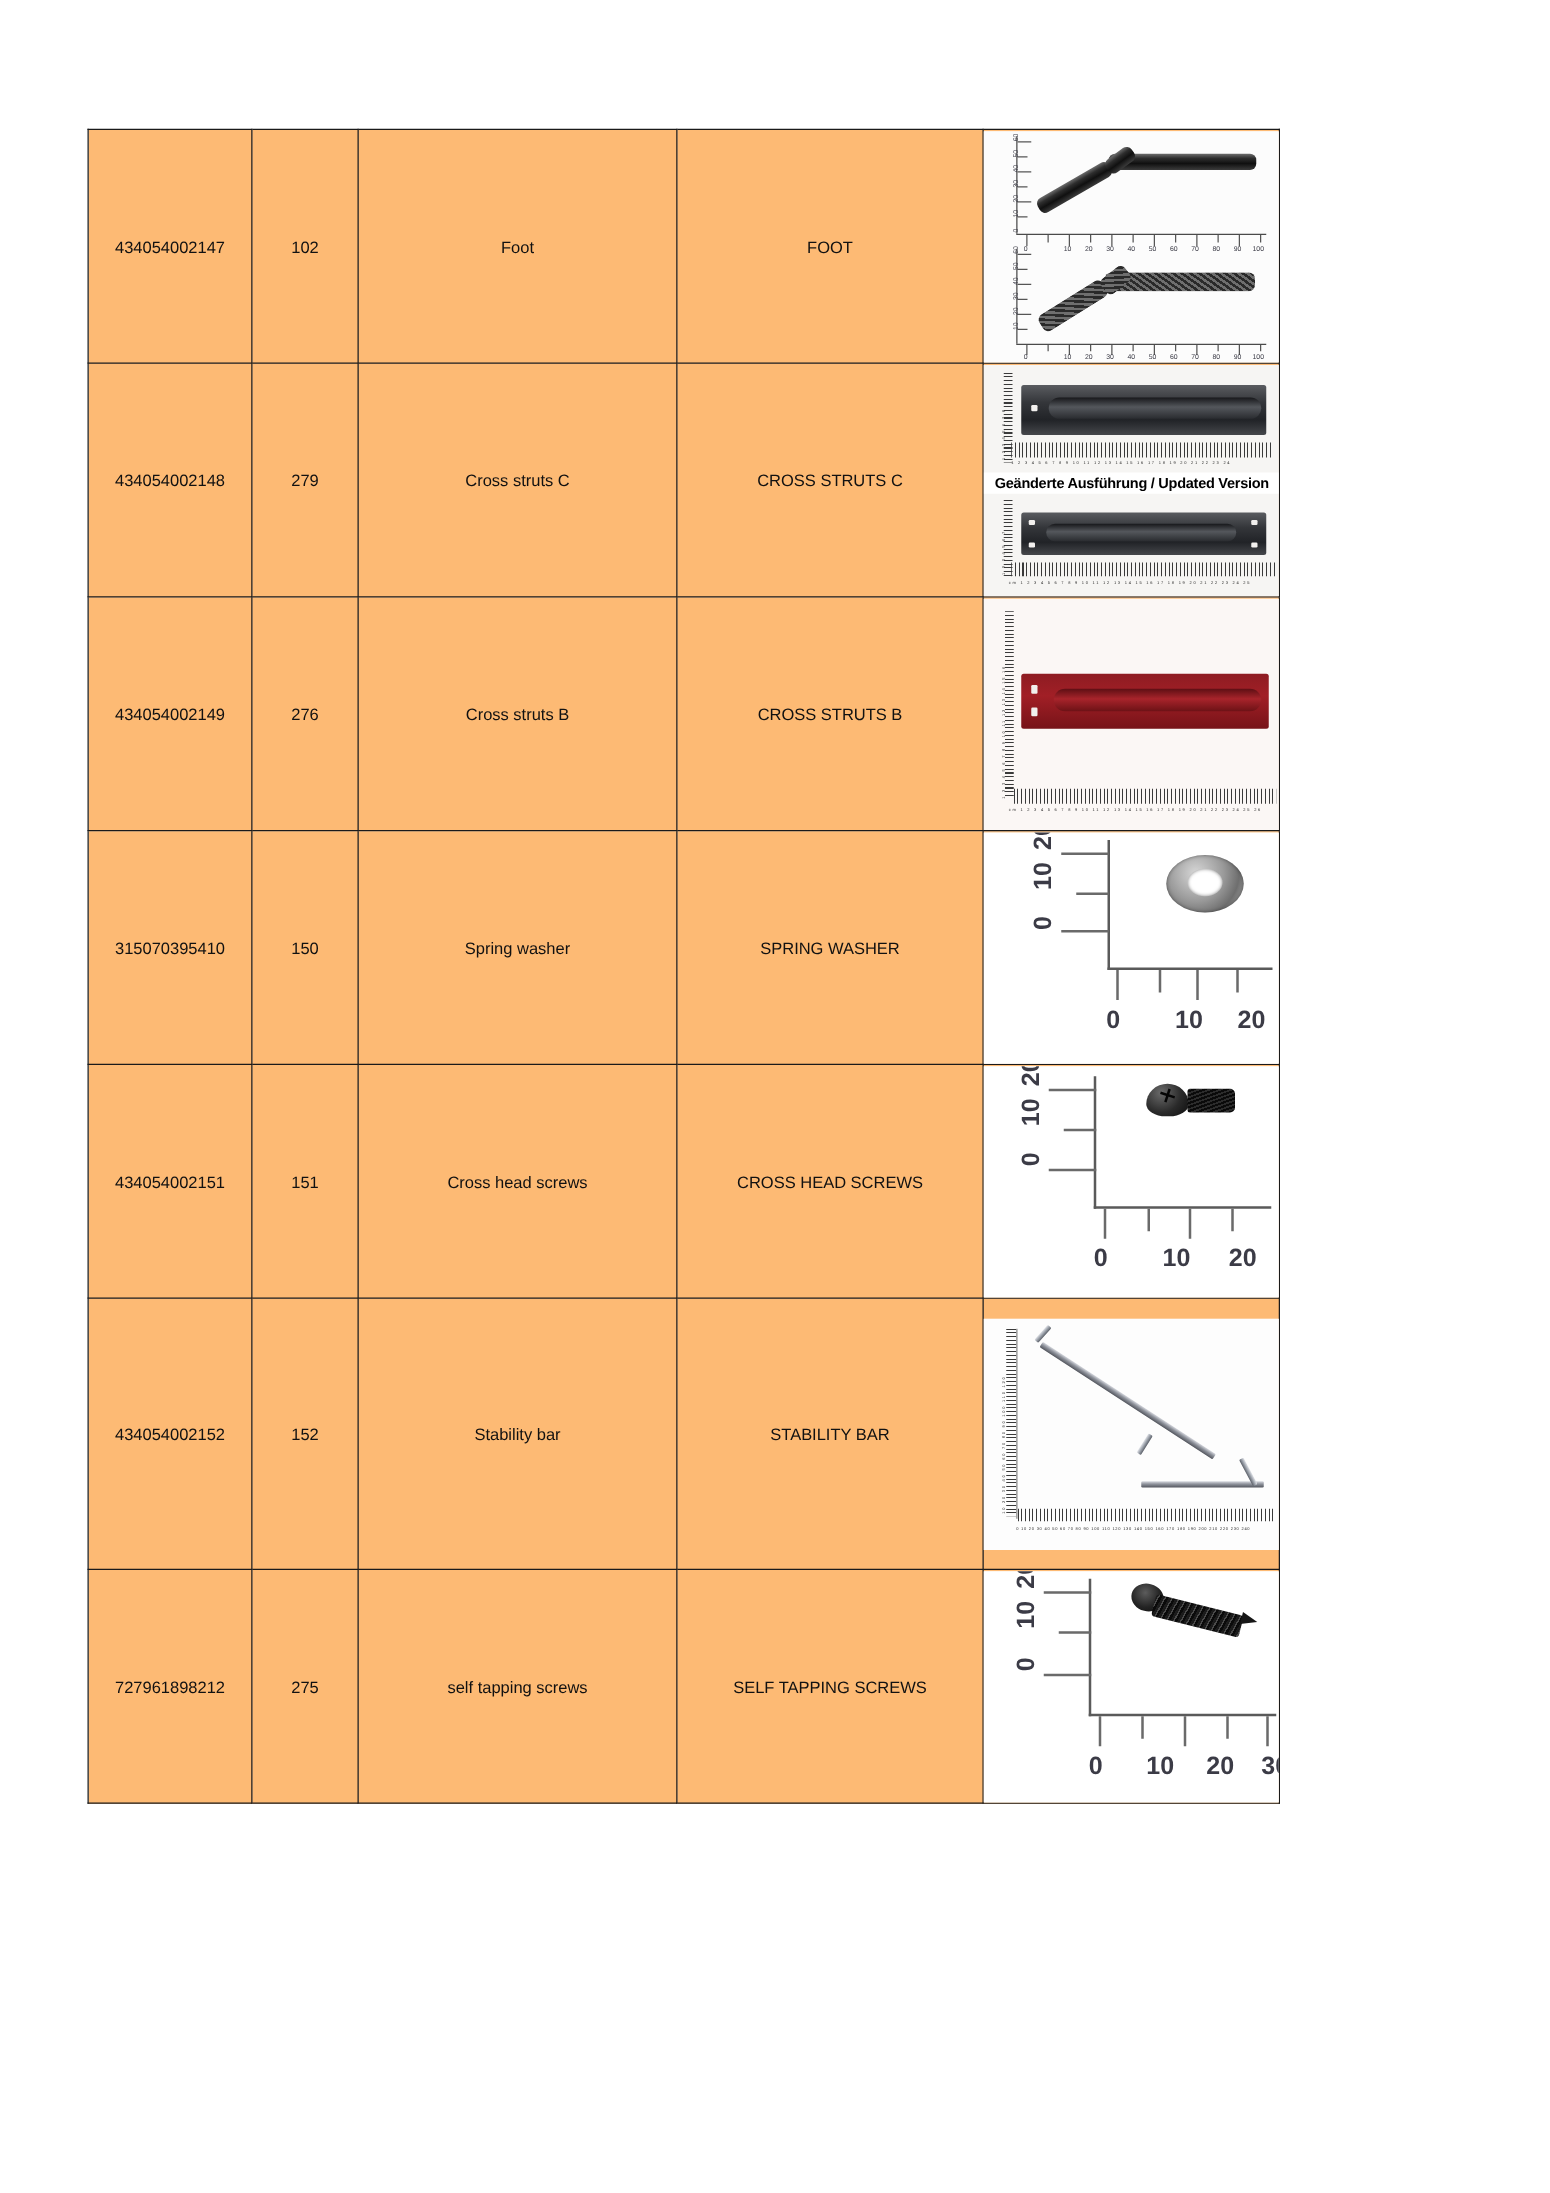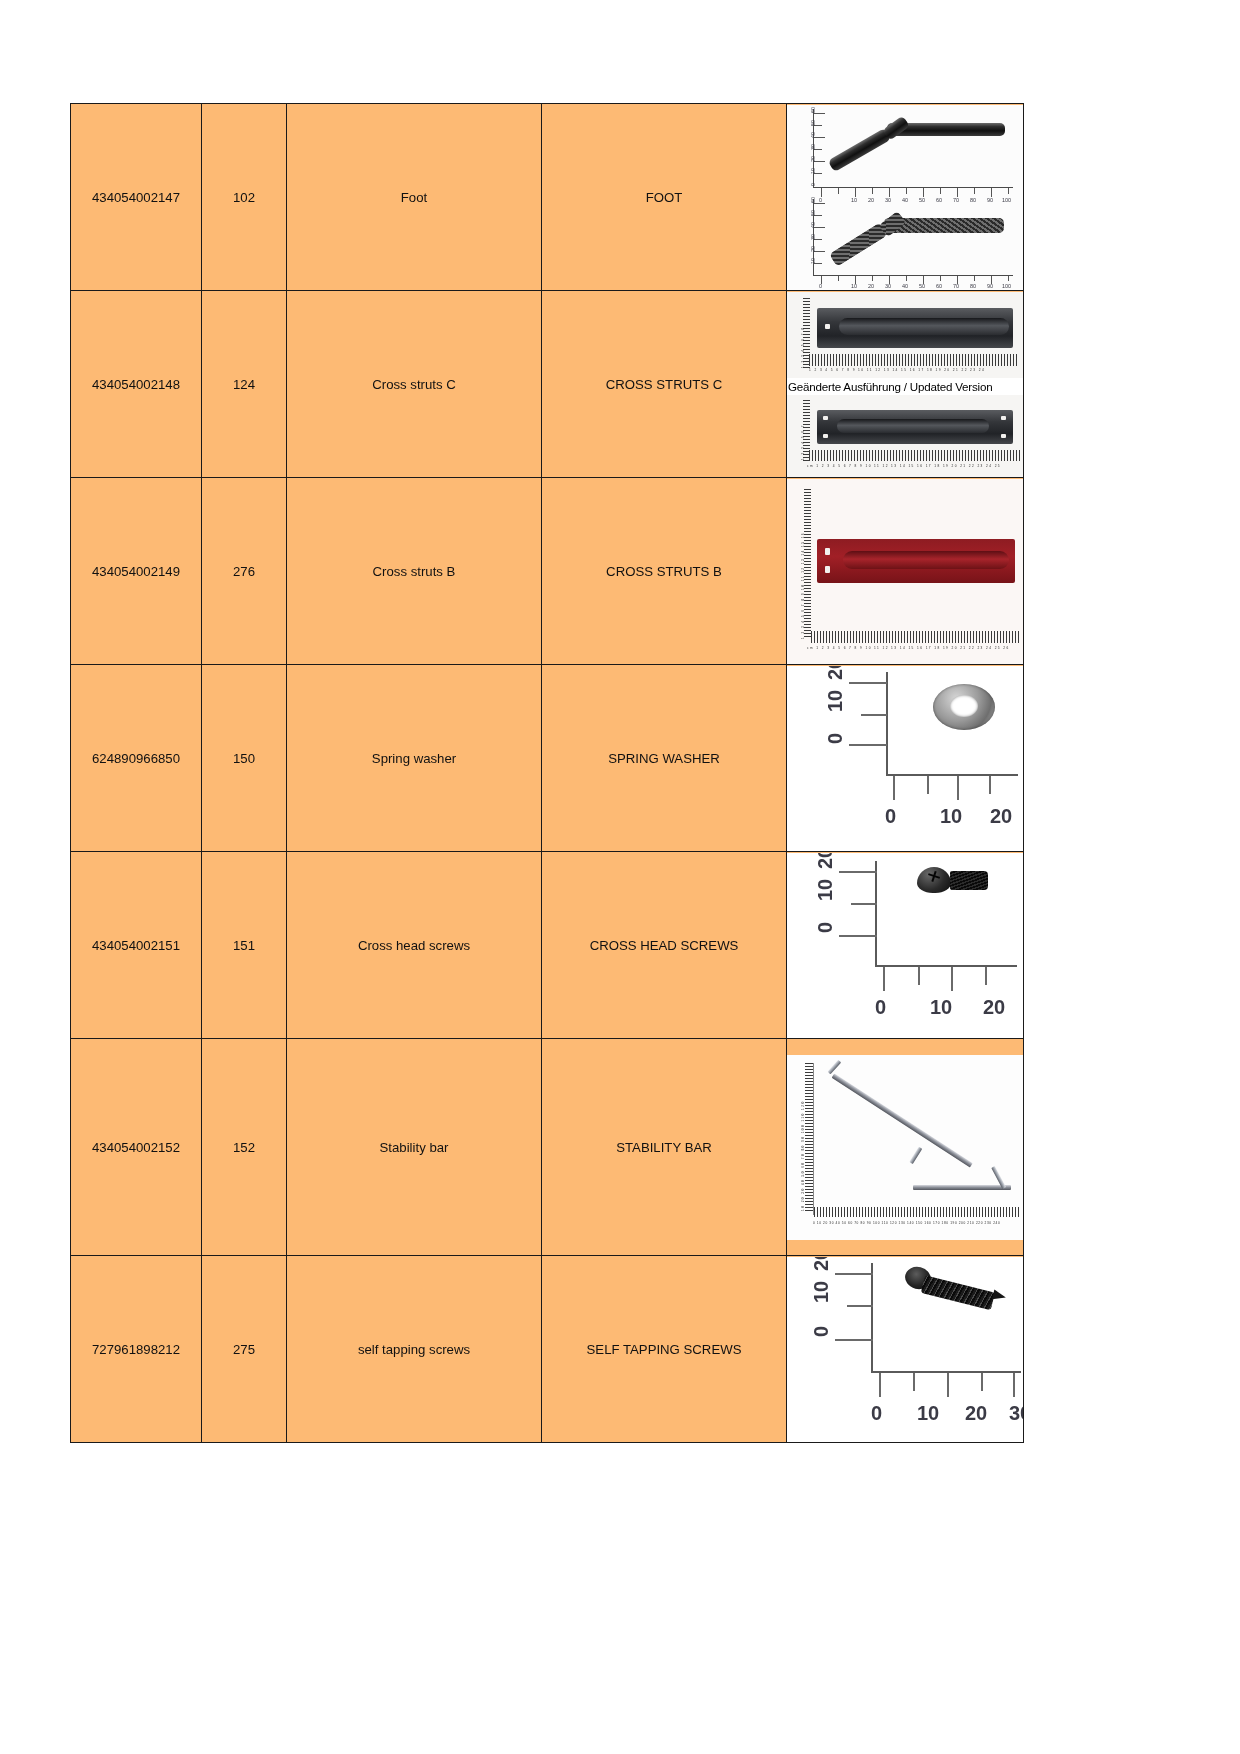--- a/index.html
+++ b/index.html
@@ -125,23 +125,23 @@
     position: absolute;
     background: #f2f0ee;
     border-radius: 1px;
   }
 
   .banner {
     position: absolute;
     left: 0; width: 100%;
     background: #ffffff;
     color: #000;
-    font-weight: normal;
+    font-weight: bold;
     font-family: "Liberation Sans", sans-serif;
-    text-align: left;
+    text-align: center;
     white-space: nowrap;
     overflow: hidden;
   }
 
   
   .washer-outer {
     position: absolute;
     border-radius: 50%;
     background: radial-gradient(circle at 38% 32%, #d7d7d7 0%, #9a9a9a 45%, #6e6e6e 70%, #c9c9c9 100%);
     box-shadow: inset 0 0 3px rgba(0,0,0,.45);
@@ -323,21 +323,21 @@
               <div class="foot-bar" style="left:96px; top:119px; width:24px; height:15px; transform:rotate(-38deg); transform-origin:left center; background:
                    repeating-linear-gradient(35deg,#6e6e6e 0 2px,#2a2a2a 2px 4px),
                    linear-gradient(180deg,#777 0%,#1d1d1d 100%);"></div>
             </div>
           </div>
         </td>
       </tr>
 
       <tr style="height:187px">
         <td><span class="txt">434054002148</span></td>
-        <td><span class="txt">124</span></td>
+        <td><span class="txt">279</span></td>
         <td><span class="txt">Cross struts C</span></td>
         <td><span class="txt">CROSS STRUTS C</span></td>
         <td class="cell-img">
           <div class="imgbox" style="height:185px">
             <div class="photo" style="background:#f6f5f3">
 
               <div class="mmruler-v" style="left:16px; top:6px; width:7px; height:72px;"></div>
               <div class="microlabels rot90" style="left:14px; top:76px;">1 2 3 4 5 6 7 8</div>
               <div class="strut strut-dark" style="left:30px; top:16px; width:196px; height:40px;"></div>
               <div class="strut-slot strut-slot-dark" style="left:52px; top:26px; width:170px; height:17px; border-radius:9px;"></div>
@@ -379,21 +379,21 @@
               <div class="strut-hole" style="left:38px; top:87px; width:5px; height:7px;"></div>
 
               <div class="mmruler-h" style="left:24px; top:152px; width:210px; height:12px;"></div>
               <div class="microlabels" style="left:20px; top:167px;">cm 1 2 3 4 5 6 7 8 9 10 11 12 13 14 15 16 17 18 19 20 21 22 23 24 25 26</div>
             </div>
           </div>
         </td>
       </tr>
 
       <tr style="height:187px">
-        <td><span class="txt">624890966850</span></td>
+        <td><span class="txt">315070395410</span></td>
         <td><span class="txt">150</span></td>
         <td><span class="txt">Spring washer</span></td>
         <td><span class="txt">SPRING WASHER</span></td>
         <td class="cell-img">
           <div class="imgbox" style="height:185px">
             <div class="photo" style="background:#ffffff">
 
               <div class="axisline" style="left:99px; top:6px; width:2px; height:104px; background:#5a5a5a"></div>
               <div class="axisline" style="left:99px; top:108px; width:132px; height:2px; background:#5a5a5a"></div>
 

